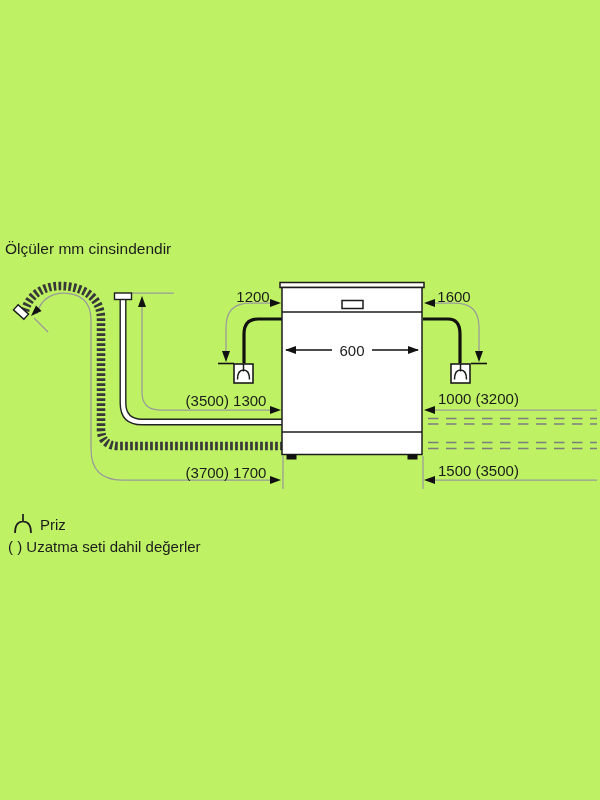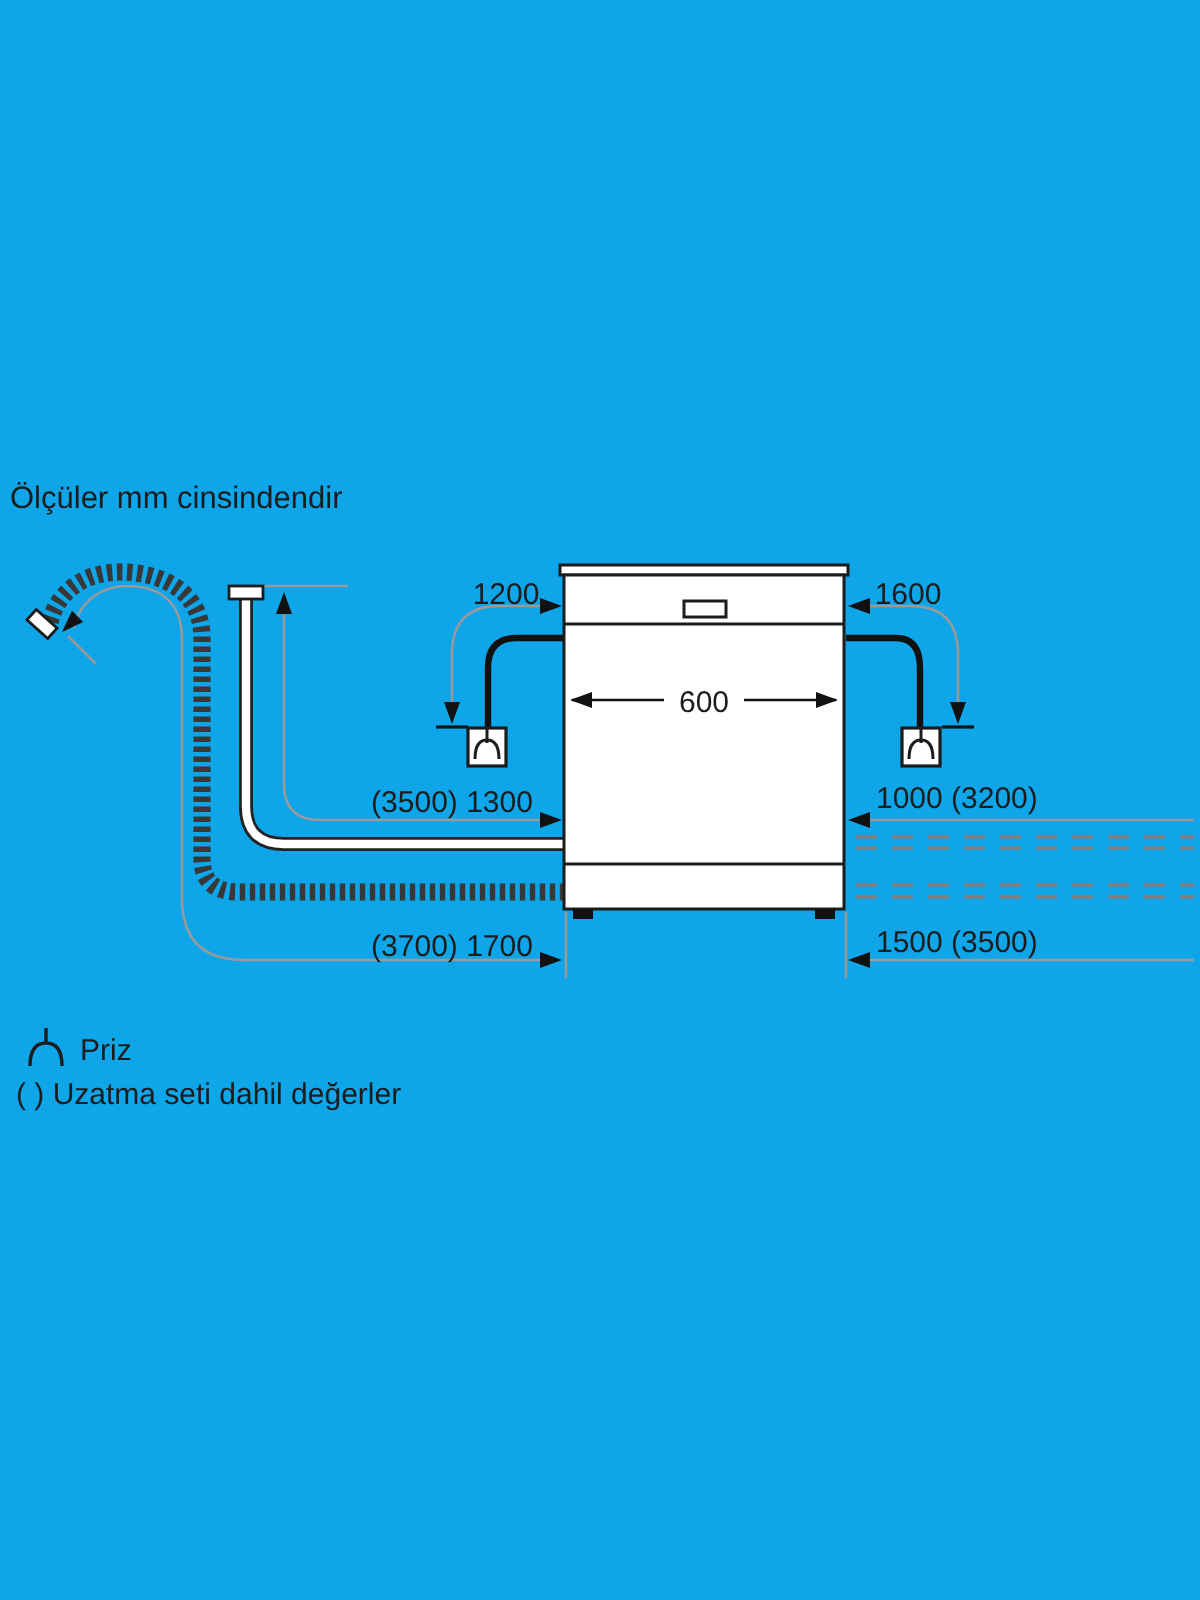--- a/index.html
+++ b/index.html
@@ -1,16 +1,16 @@
 <!DOCTYPE html>
 <html><head>
 <meta charset="utf-8">
 <style>
   html,body{margin:0;padding:0;background:#ffffff;}
-  .page{position:relative;width:600px;height:800px;background:#0ea5e9;overflow:hidden;}
+  .page{position:relative;width:600px;height:800px;background:#bef264;overflow:hidden;}
   svg{position:absolute;left:0;top:0;}
   text{font-family:"Liberation Sans","DejaVu Sans",sans-serif;font-size:15px;fill:#1c1c1c;}
   .hdr{font-size:15.5px;}
   .dimline{stroke:#9a9a9a;stroke-width:1.25;fill:none;}
   .thin{stroke:#1c1c1c;stroke-width:1.5;fill:none;}
   .arrow{fill:#111111;stroke:none;}
   .tick{stroke:#111111;stroke-width:1.6;}
 </style>
 </head>
 <body>

